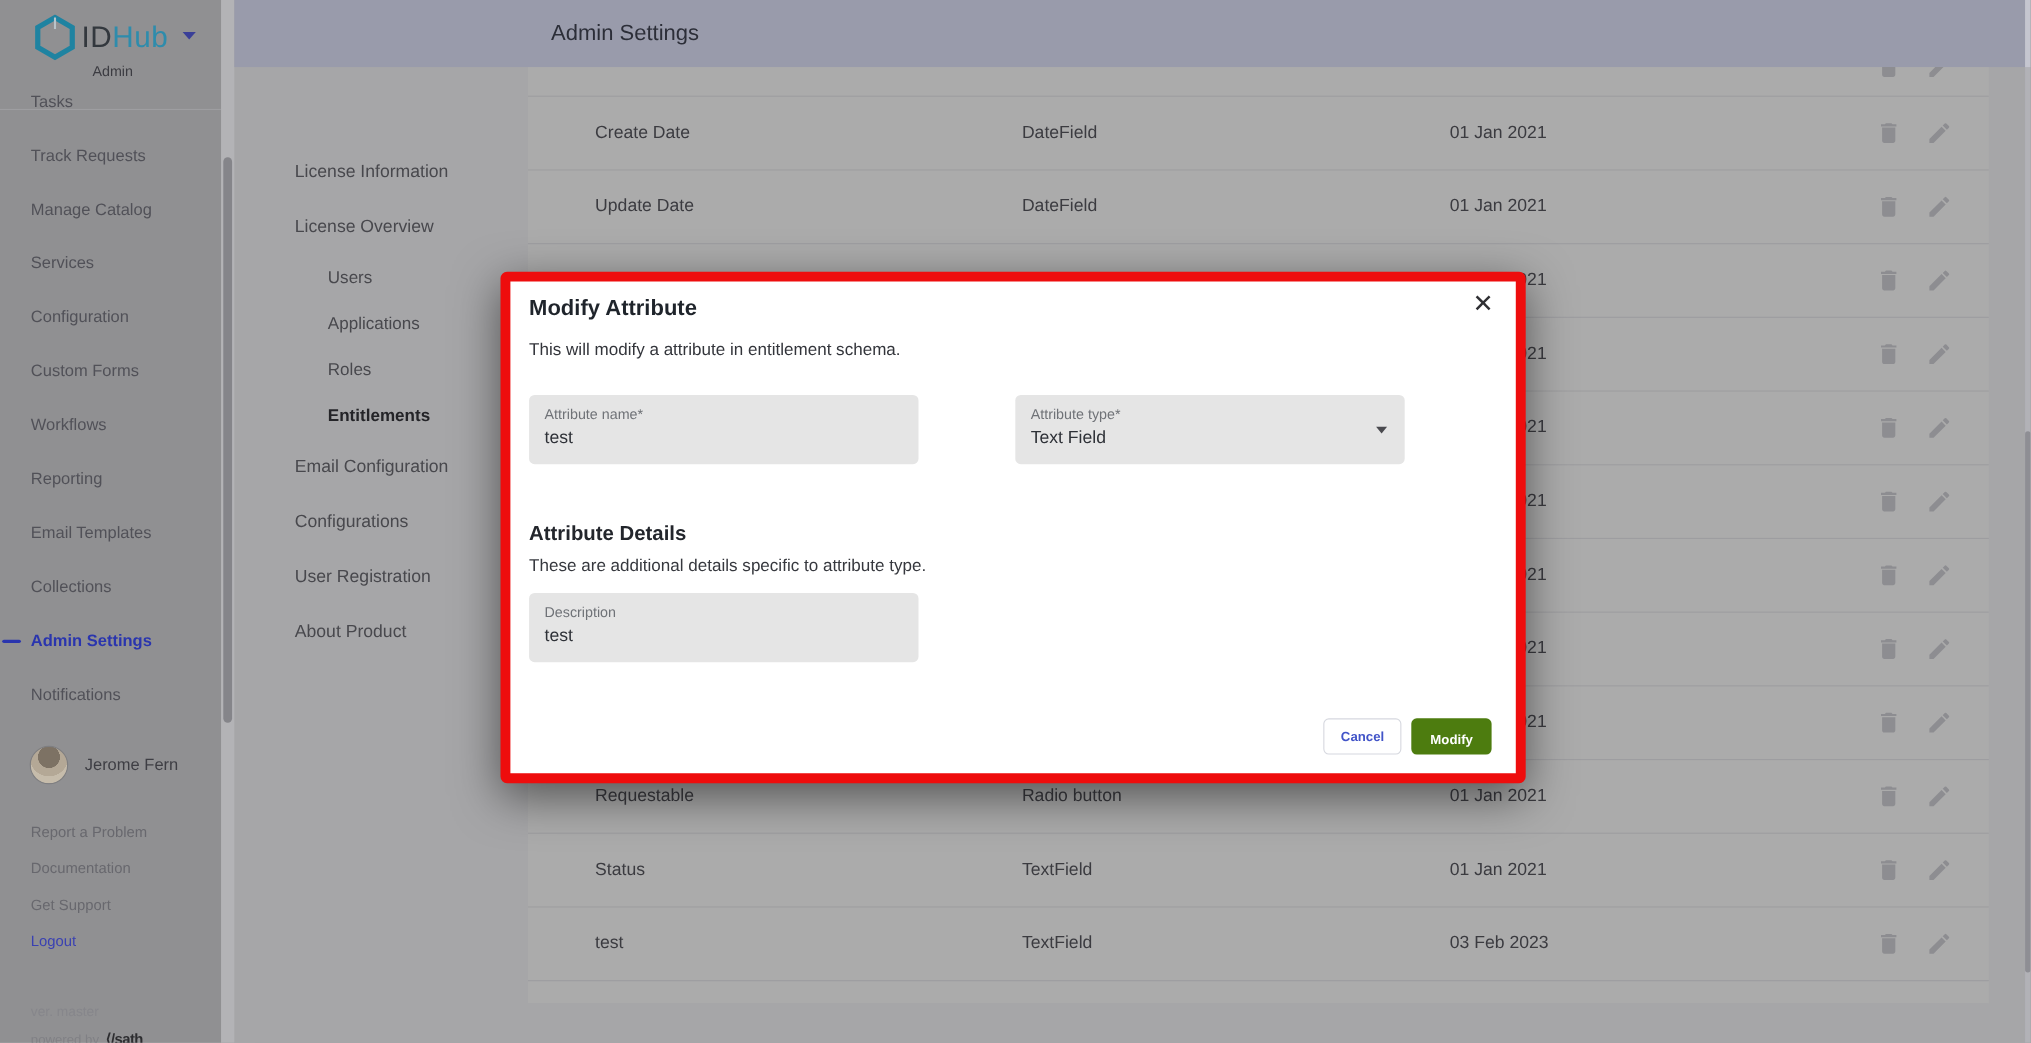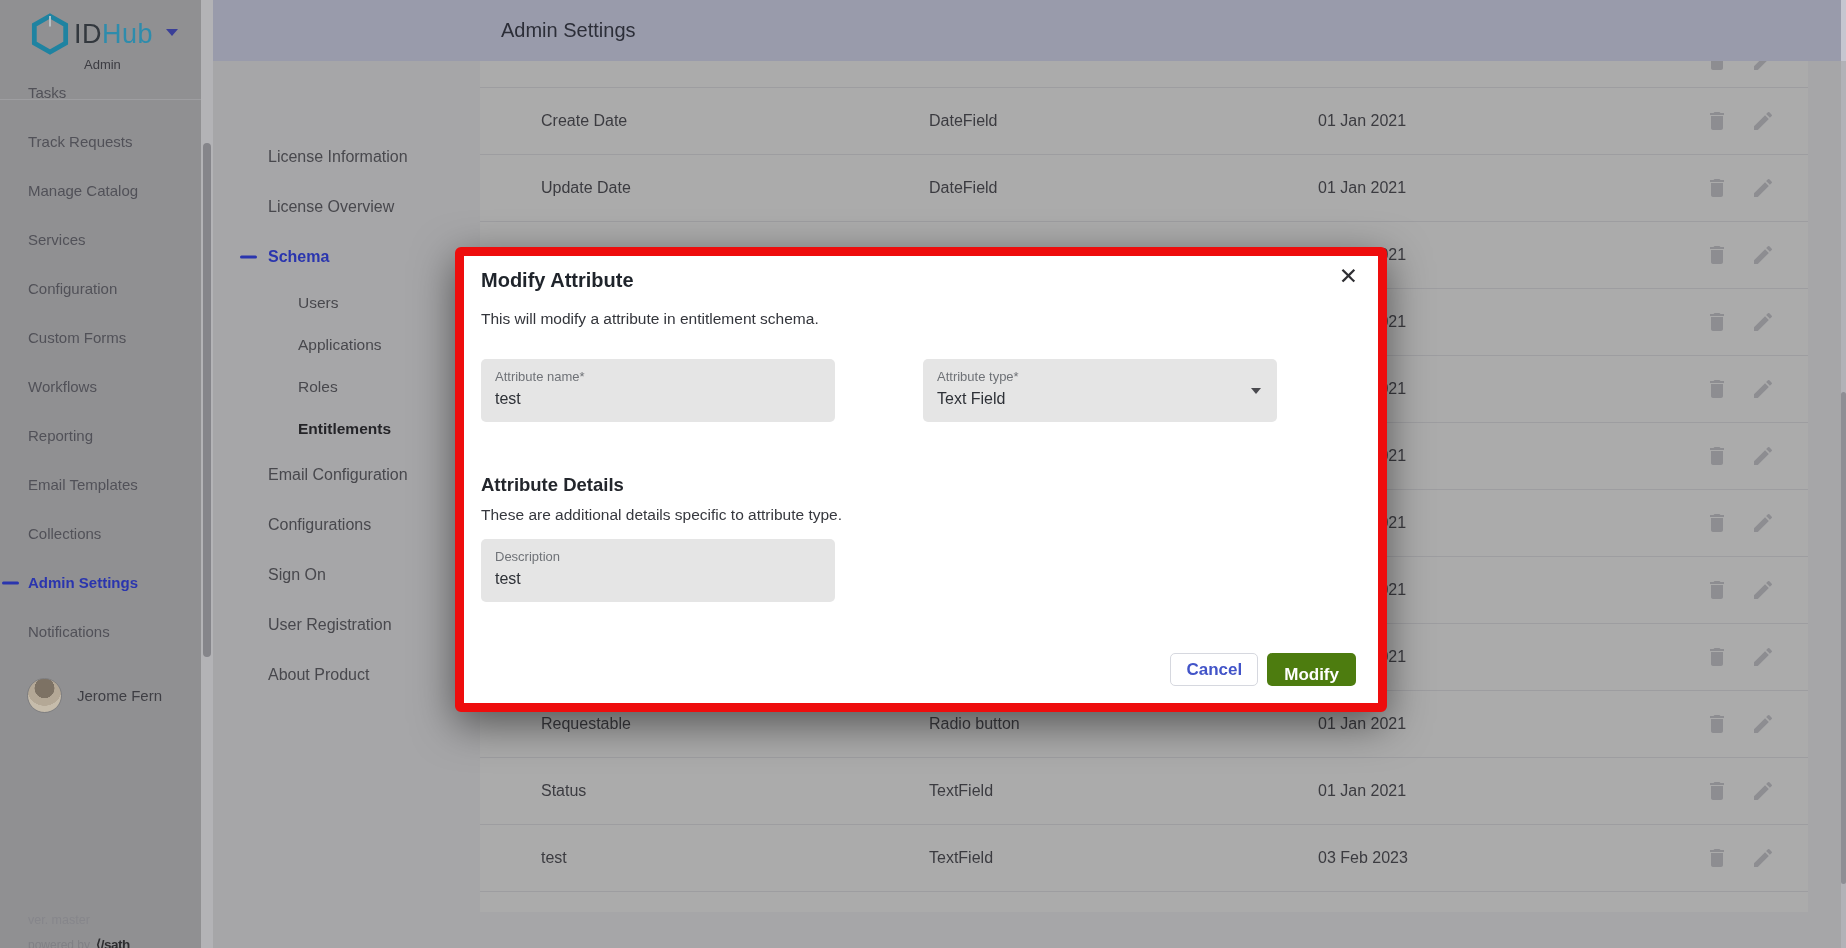--- a/index.html
+++ b/index.html
@@ -90,21 +90,21 @@
   .f-name { left:17px; top:103px; }
   .f-type { left:459px; top:103px; cursor:pointer; }
   .f-desc { left:17px; top:283px; }
   .f-label { font-size:13px; color:#6f7277; }
   .f-value { margin-top:6px; font-size:16px; color:#2e3137; }
   .f-caret { position:absolute; right:16px; top:29px; width:0; height:0;
     border-left:5px solid transparent; border-right:5px solid transparent; border-top:6px solid #4a4a4f; }
   .m-details-h { position:absolute; left:17px; top:218px; font-size:18.5px; font-weight:bold; color:#23262c; }
   .m-details-c { position:absolute; left:17px; top:250px; font-size:15.5px; color:#36383e; }
   .m-actions { position:absolute; right:22px; bottom:17px; display:flex; gap:9px; align-items:center; }
-  .btn { font-family:"Liberation Sans",sans-serif; font-size:17px; font-weight:bold; border-radius:5px; cursor:pointer; height:33px; }
+  .btn { font-family:"Liberation Sans",sans-serif; font-size:12px; font-weight:bold; border-radius:5px; cursor:pointer; height:33px; }
   .btn-cancel { background:#ffffff; color:#4254c8; border:1px solid #d6d8df; padding:0 15px; }
   .btn-confirm { background:#4d7c0f; color:#ffffff; border:none; padding:12px 17px; }
 </style>
 </head>
 <body>
 
 <aside class="sidebar">
   <div class="logo-row">
     <svg class="hex-icon" viewBox="0 0 40 44">
       <polygon points="20,3 36.5,12.5 36.5,31.5 20,41 3.5,31.5 3.5,12.5" fill="none" stroke="#1f83a1" stroke-width="5"></polygon>
@@ -131,46 +131,50 @@
       <div class="side-item">Collections</div>
       <div class="side-item active">Admin Settings</div>
       <div class="side-item">Notifications</div>
     </nav>
 
   <div class="user-row">
     <span class="avatar"></span>
     <span class="user-name">Jerome Fern</span>
   </div>
 
+  <div class="side-footer" id="side-footer">
+      <div class="foot-item">Report a Problem</div>
+      <div class="foot-item">Documentation</div>
+      <div class="foot-item">Get Support</div>
+      <div class="foot-item accent">Logout</div>
+    </div>
 
   <div class="powered">
     <span>powered by</span>
     <span class="sath-logo">⟨/sath</span>
   </div>
   <div class="version">ver. master</div>
 </aside>
 
 <div class="side-scroll-track"></div>
 <div class="side-scroll-thumb"></div>
 
 <header class="topbar">
   <div class="topbar-title">Admin Settings</div>
 </header>
 
 <nav class="panel" id="panel">
     <div class="panel-item">License Information</div>
     <div class="panel-item">License Overview</div>
-    <div class="panel-item active">Schema</div>
     <div class="panel-item sub">Users</div>
     <div class="panel-item sub">Applications</div>
     <div class="panel-item sub">Roles</div>
     <div class="panel-item sub bold">Entitlements</div>
     <div class="panel-item">Email Configuration</div>
     <div class="panel-item">Configurations</div>
-    <div class="panel-item">Sign On</div>
     <div class="panel-item">User Registration</div>
     <div class="panel-item">About Product</div>
   </nav>
 
 <main class="card" id="table-card">
     <div class="trow partial">
     <span class="tcell c-name"></span>
     <span class="tcell c-type"></span>
     <span class="tcell c-date"></span>
     <span class="ricons">

